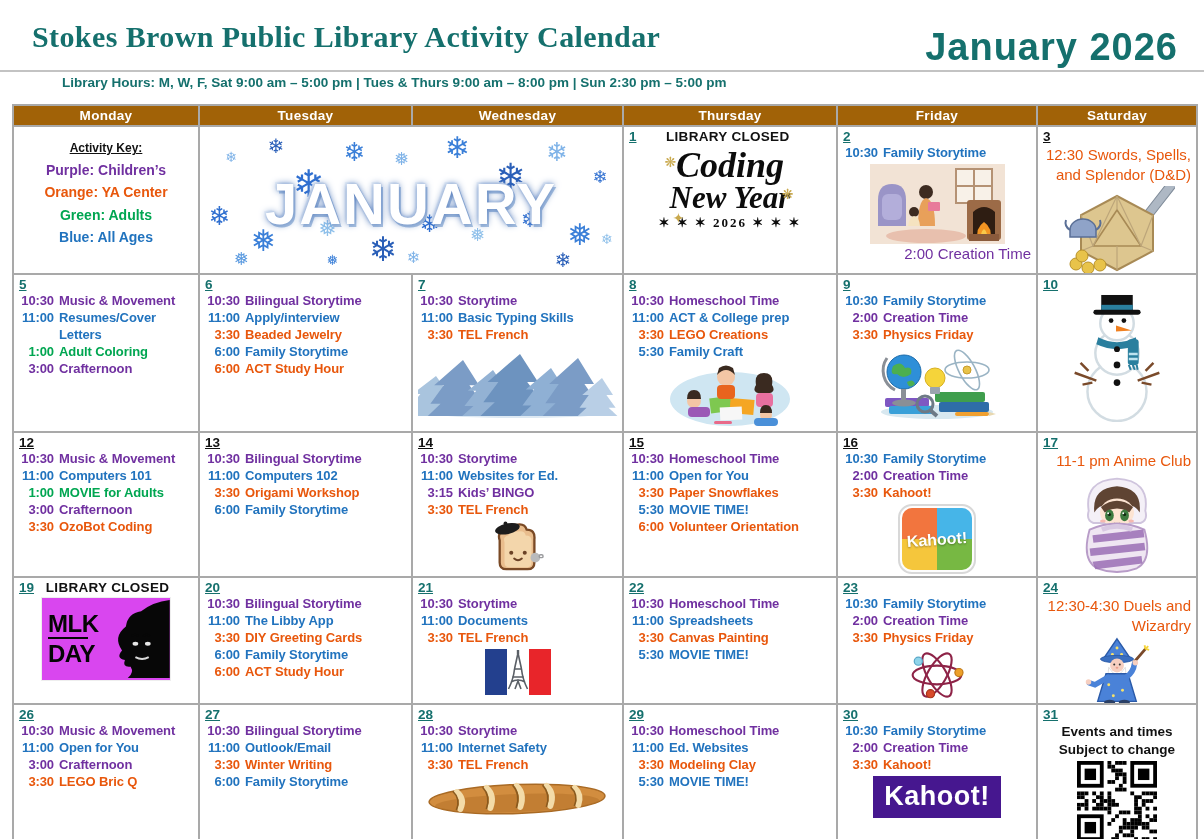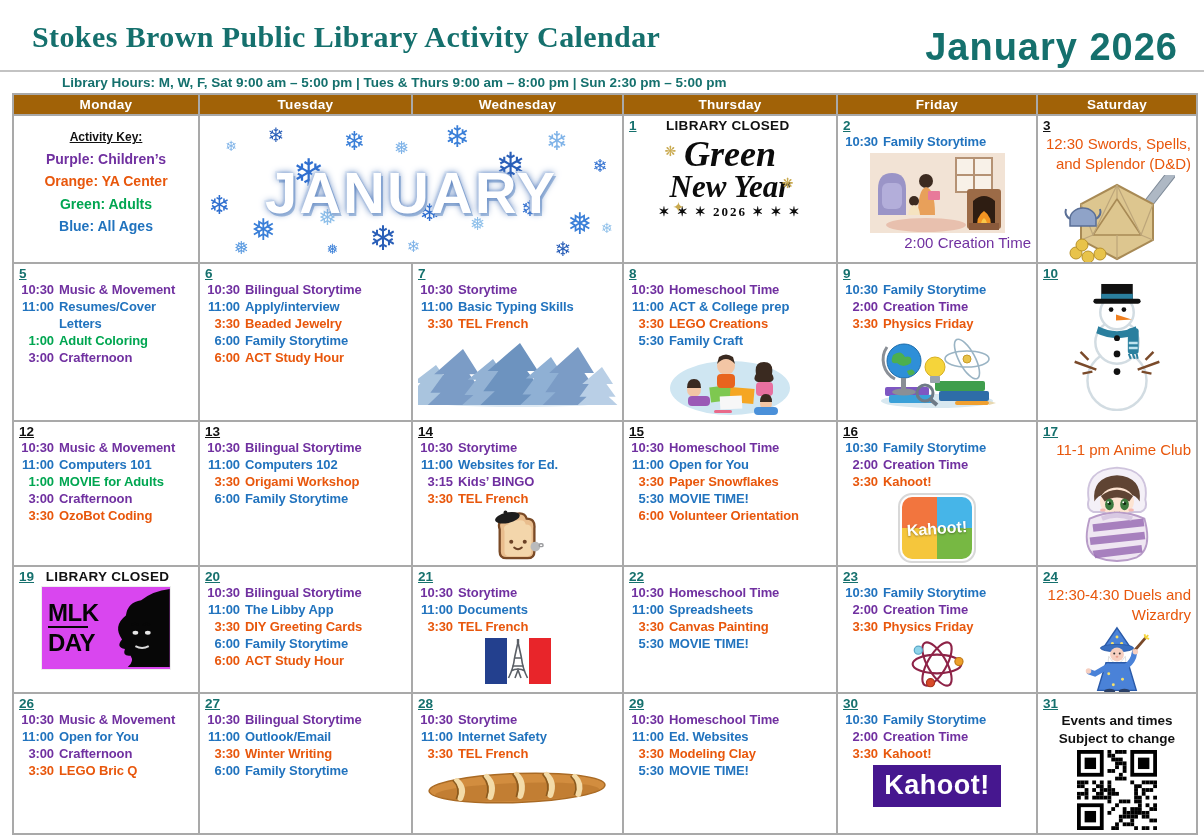--- a/index.html
+++ b/index.html
@@ -1,20 +1,20 @@
 <!DOCTYPE html>
 <html><head>
 <meta charset="utf-8">
 <style>
   html,body{margin:0;padding:0}
   body{width:1204px;height:839px;background:#fff;font-family:"Liberation Sans",sans-serif;overflow:hidden}
   .top{display:flex;justify-content:space-between;align-items:flex-end;padding:8px 26px 4px 20px;border-bottom:2px solid #c3c3c3}
   .title{margin:12px;font-family:"Liberation Serif",serif;font-weight:bold;font-size:30px;color:#15706d;letter-spacing:.4px}
   .month{font-size:38px;font-weight:bold;color:#15706d;letter-spacing:1px;line-height:1}
-  .hours{color:#15706d;font-weight:bold;font-size:13.5px;padding:3px 0 3px 62px}
+  .hours{color:#15706d;font-weight:bold;font-size:13.5px;padding:3px 0 14px 62px}
   .calendar{width:1186px;margin:0 auto 0 12px}
   .grid{display:grid;grid-template-columns:184px 211px 209px 212px 198px 158px;grid-template-rows:19px 146px 156px 143px 125px 139px;background:#a9a9a9;border:2px solid #a9a9a9;gap:2px}
   .day-header{background:#a16207;color:#fff;font-weight:bold;font-size:13.5px;display:flex;align-items:center;justify-content:center;letter-spacing:.3px}
   .cell{background:#fff;padding:2px 3px;overflow:hidden;position:relative}
   .span-2{grid-column:span 2;padding:0}
   .date-row{display:flex;align-items:center;margin-bottom:1px}
   .date{font-weight:bold;font-size:13.5px;color:#15706d;text-decoration:underline;margin-left:2px}
   .date-black{color:#111}
   .inline-note{flex:1;text-align:center;font-weight:bold;color:#111;font-size:13.5px;letter-spacing:.3px;padding-right:14px}
   .event{display:flex;font-weight:bold;font-size:13px;line-height:1.3;letter-spacing:-.1px}
@@ -104,21 +104,21 @@
         <div class="cell">
           <div class="date-row">
             <span class="date">1</span>
             <span class="inline-note">LIBRARY CLOSED</span>
           </div>
           <div class="img-wrap img-happy-new-year">
             <div class="hny">
               <span class="gold" style="left:6px;top:8px">❋</span>
               <span class="gold" style="right:8px;top:40px">❋</span>
               <span class="gold" style="left:14px;bottom:4px">✦</span>
-              <div class="hny-l1">Green</div>
+              <div class="hny-l1">Coding</div>
               <div class="hny-l2">New Year</div>
               <div class="hny-l3">✶ ✶ ✶ 2026 ✶ ✶ ✶</div>
             </div>
           </div>
         </div>
         <div class="cell">
           <div class="date-row">
             <span class="date">2</span>
           </div>
           <div class="event c-all">

